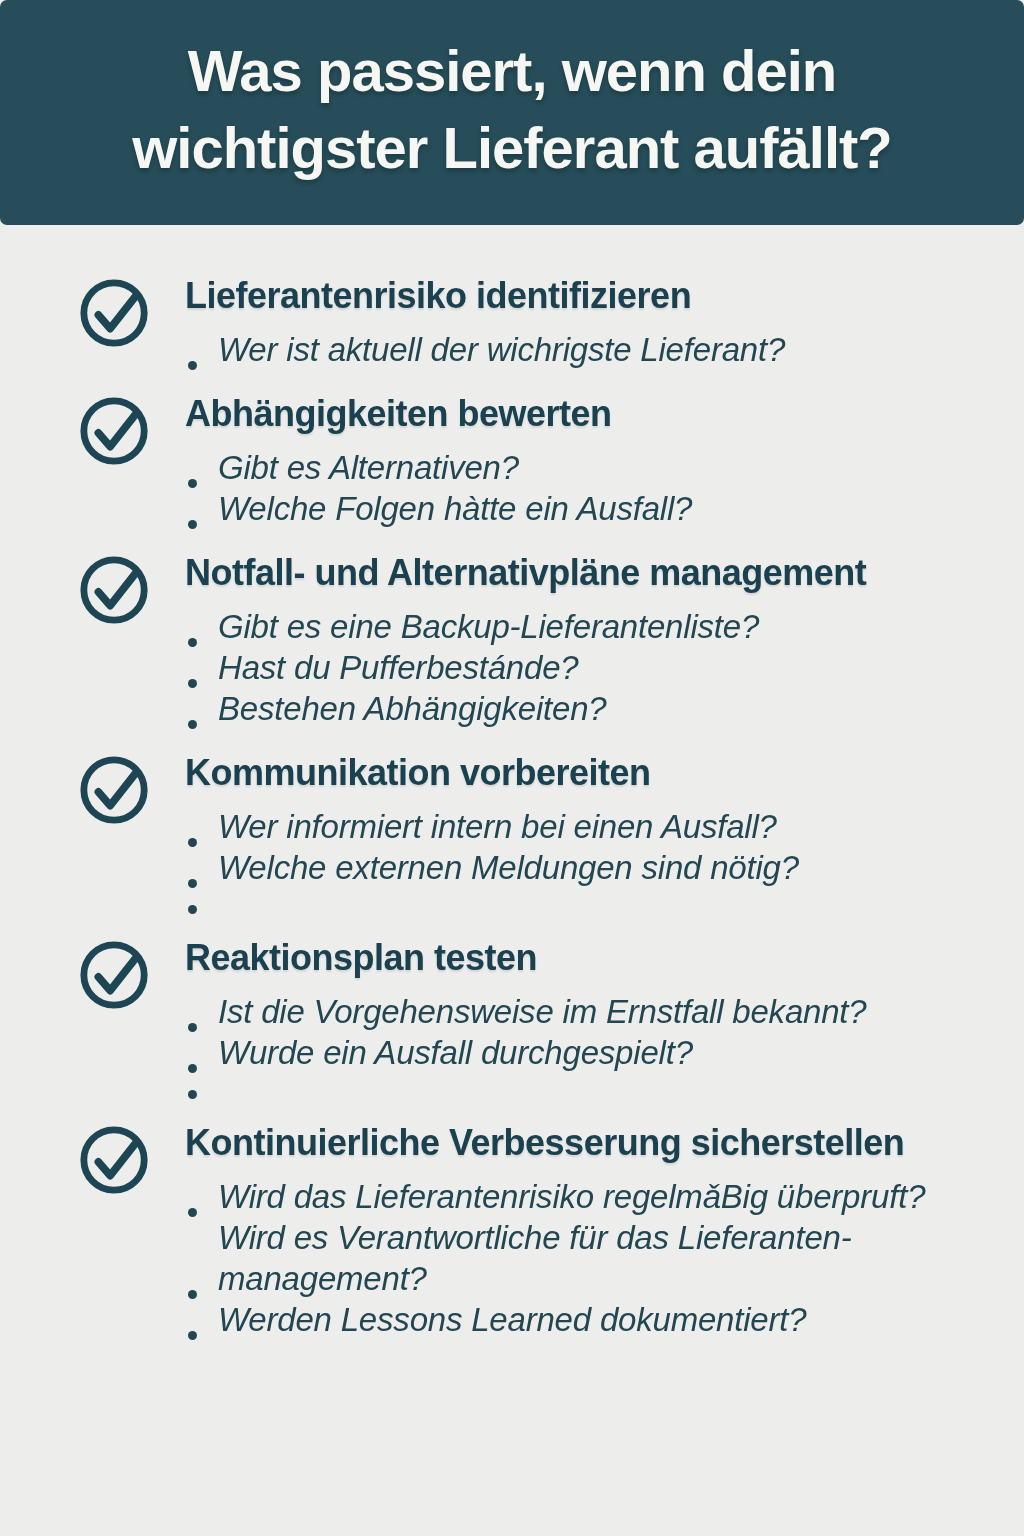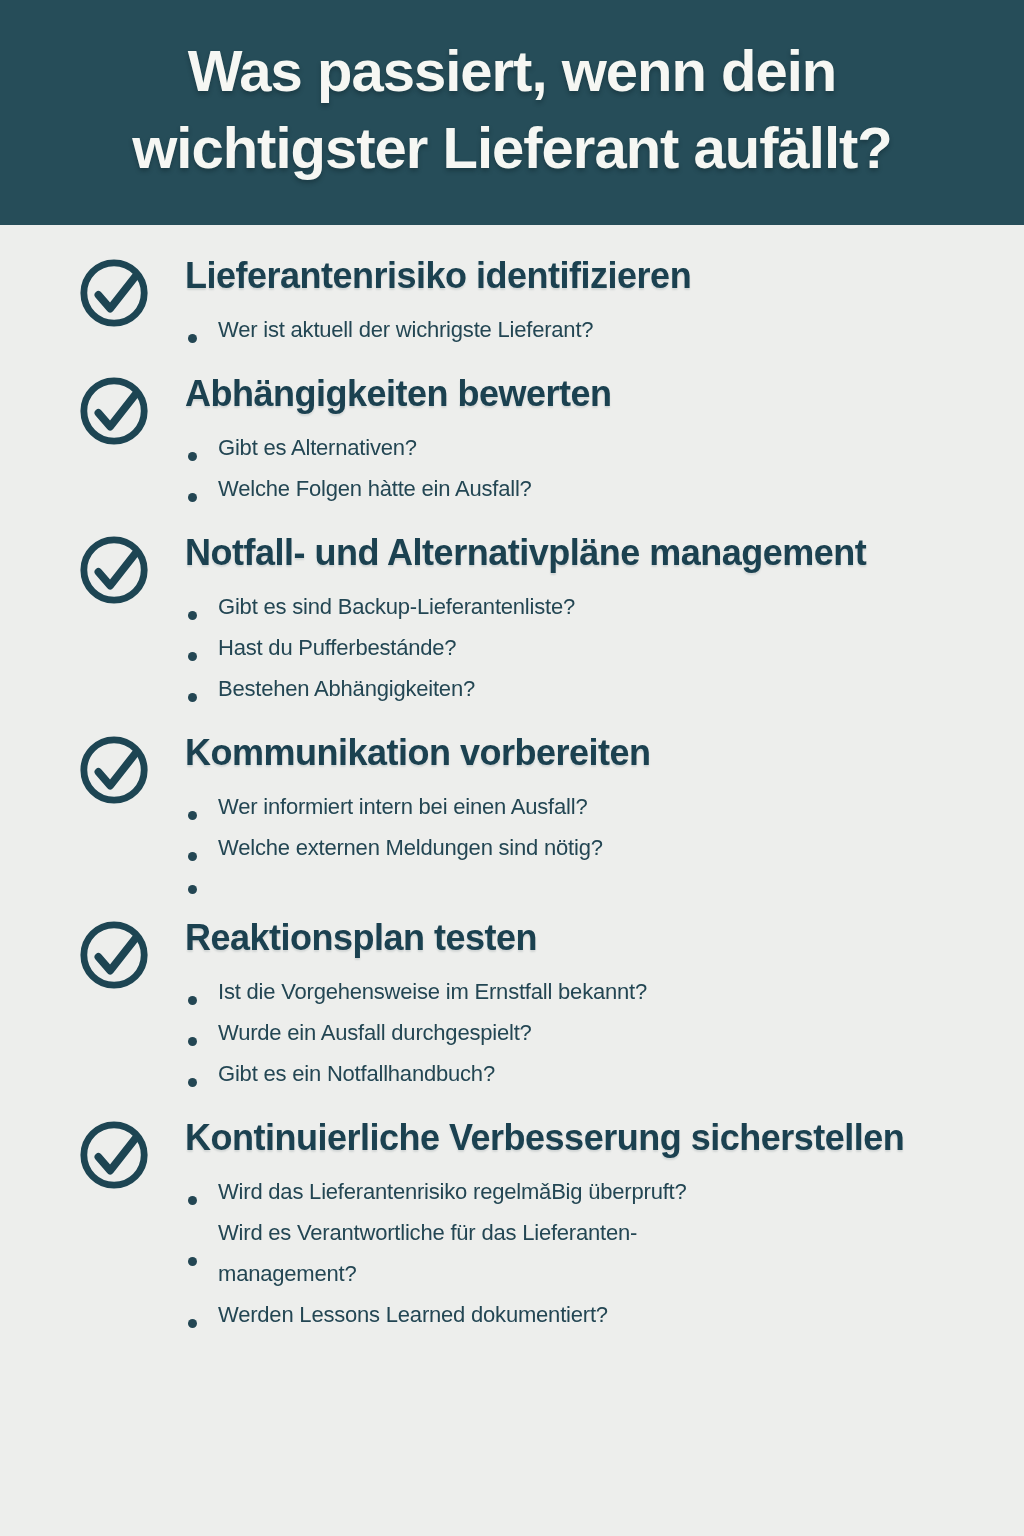--- a/index.html
+++ b/index.html
@@ -16,34 +16,35 @@
   }
   .header {
     background: #264d59;
     height: 225px;
     display: flex;
     flex-direction: column;
     align-items: center;
     justify-content: center;
     box-sizing: border-box;
     padding: 8px 20px 14px 20px;
+    border-radius: 7px;
   }
   .title-line {
     color: #f6f7f3;
     font-size: 58px;
     font-weight: 700;
     letter-spacing: -1px;
     line-height: 1.32;
     text-align: center;
     text-shadow: 0 3px 4px rgba(10, 30, 35, 0.35);
     white-space: nowrap;
   }
   .content {
     box-sizing: border-box;
-    padding: 28px 36px 0 78px;
+    padding: 48px 36px 0 78px;
   }
   .section {
     display: flex;
     align-items: flex-start;
     margin-bottom: 21px;
   }
   .icon-col {
     flex: none;
     width: 107px;
     padding-top: 2px;
@@ -64,24 +65,25 @@
     line-height: 1.25;
     text-shadow: 0 2px 2px rgba(20, 40, 50, 0.12);
   }
   ul.items {
     margin: 0;
     padding: 0;
     list-style: none;
   }
   ul.items li {
     display: flex;
-    align-items: center;
-    font-size: 22px;
+    align-items: flex-end;
+    font-size: 33px;
     line-height: 41px;
     color: #234653;
+    font-style: italic;
   }
   ul.items li .dot {
     flex: none;
     width: 9px;
     height: 9px;
     border-radius: 50%;
     background: #234653;
     margin: 17px 21px 0 3px;
   }
   .item-text {
@@ -150,21 +152,21 @@
           <circle cx="37" cy="39" r="31" fill="none" stroke="#1d4553" stroke-width="7"></circle>
           <path d="M21 41 L33 55 L59 22" fill="none" stroke="#1d4553" stroke-width="8" stroke-linecap="round" stroke-linejoin="round"></path>
         </svg>
       </span>
     </div>
     <div class="section-body">
       <h2 class="section-heading">Notfall- und Alternativpläne management</h2>
       <ul class="items">
         <li>
             <span class="dot"></span>
-            <span class="item-text">Gibt es sind Backup-Lieferantenliste?</span>
+            <span class="item-text">Gibt es eine Backup-Lieferantenliste?</span>
           </li>
         <li>
             <span class="dot"></span>
             <span class="item-text">Hast du Pufferbestánde?</span>
           </li>
         <li>
             <span class="dot"></span>
             <span class="item-text">Bestehen Abhängigkeiten?</span>
           </li>
       </ul>
@@ -213,21 +215,20 @@
         <li>
             <span class="dot"></span>
             <span class="item-text">Ist die Vorgehensweise im Ernstfall bekannt?</span>
           </li>
         <li>
             <span class="dot"></span>
             <span class="item-text">Wurde ein Ausfall durchgespielt?</span>
           </li>
         <li>
             <span class="dot"></span>
-            <span class="item-text">Gibt es ein Notfallhandbuch?</span>
           </li>
       </ul>
     </div>
   </div>
 
   <div class="section">
     <div class="icon-col">
       <span class="check-icon">
         <svg width="74" height="76" viewBox="0 0 76 78">
           <circle cx="37" cy="39" r="31" fill="none" stroke="#1d4553" stroke-width="7"></circle>

